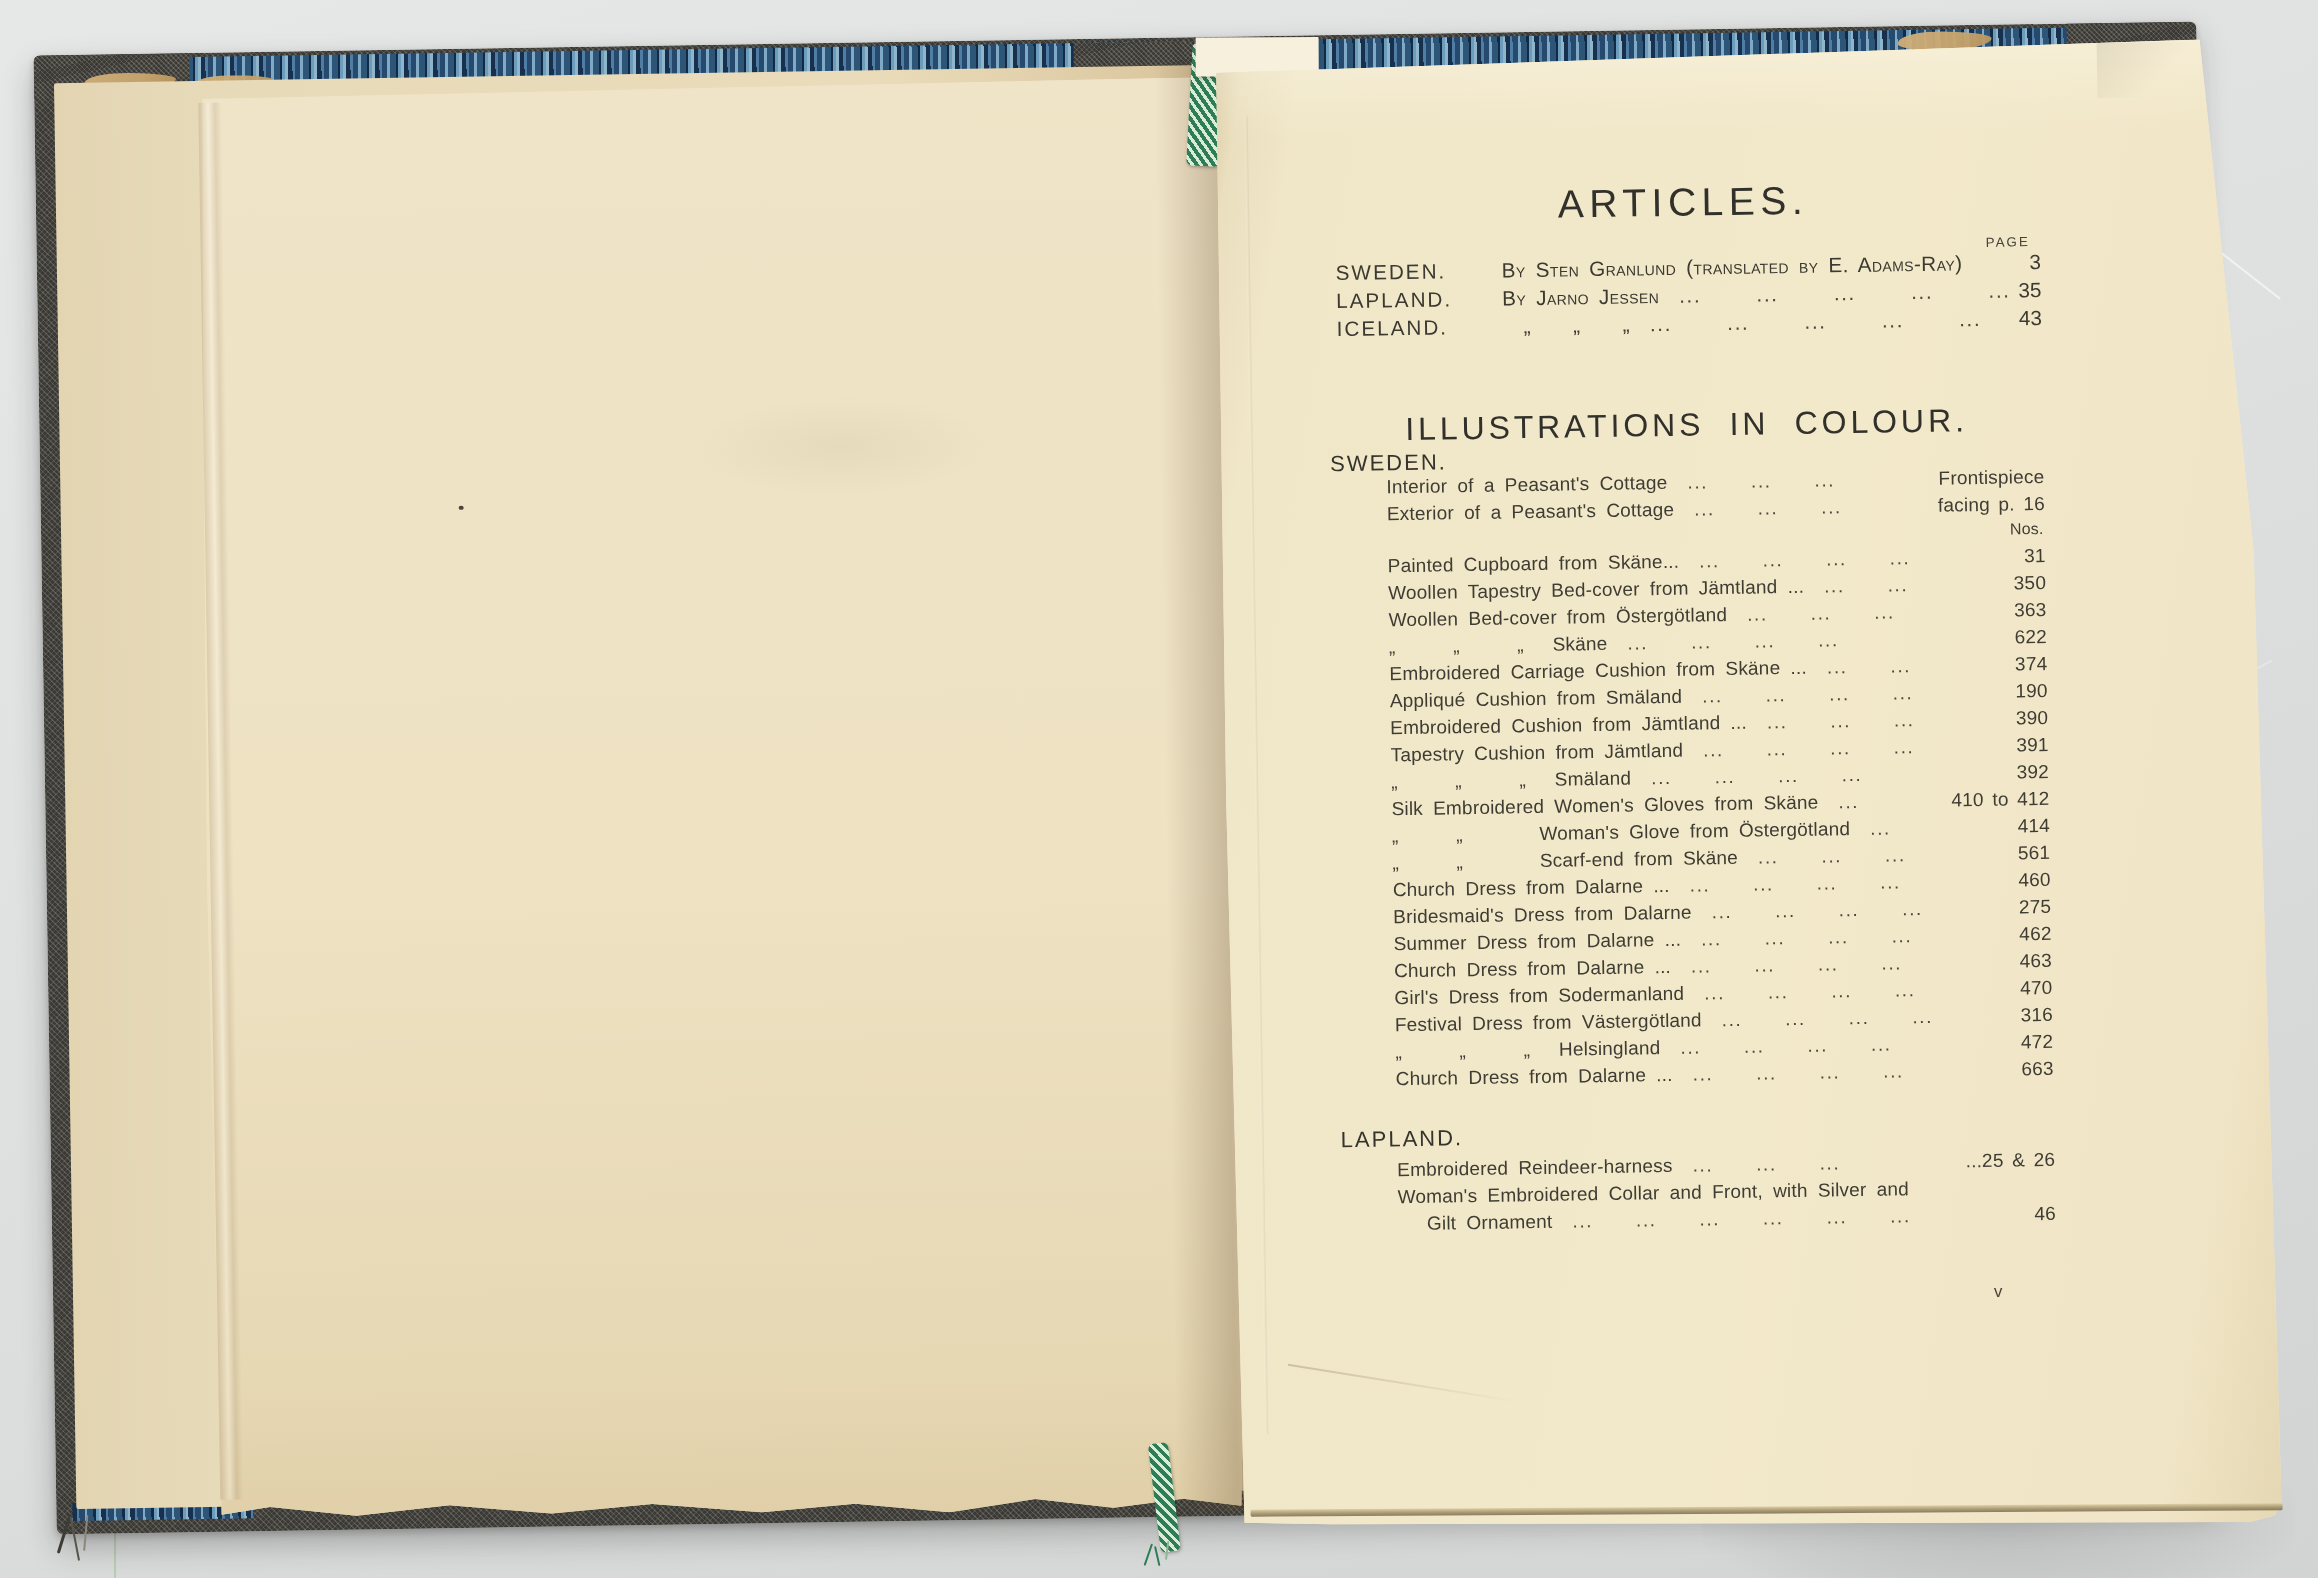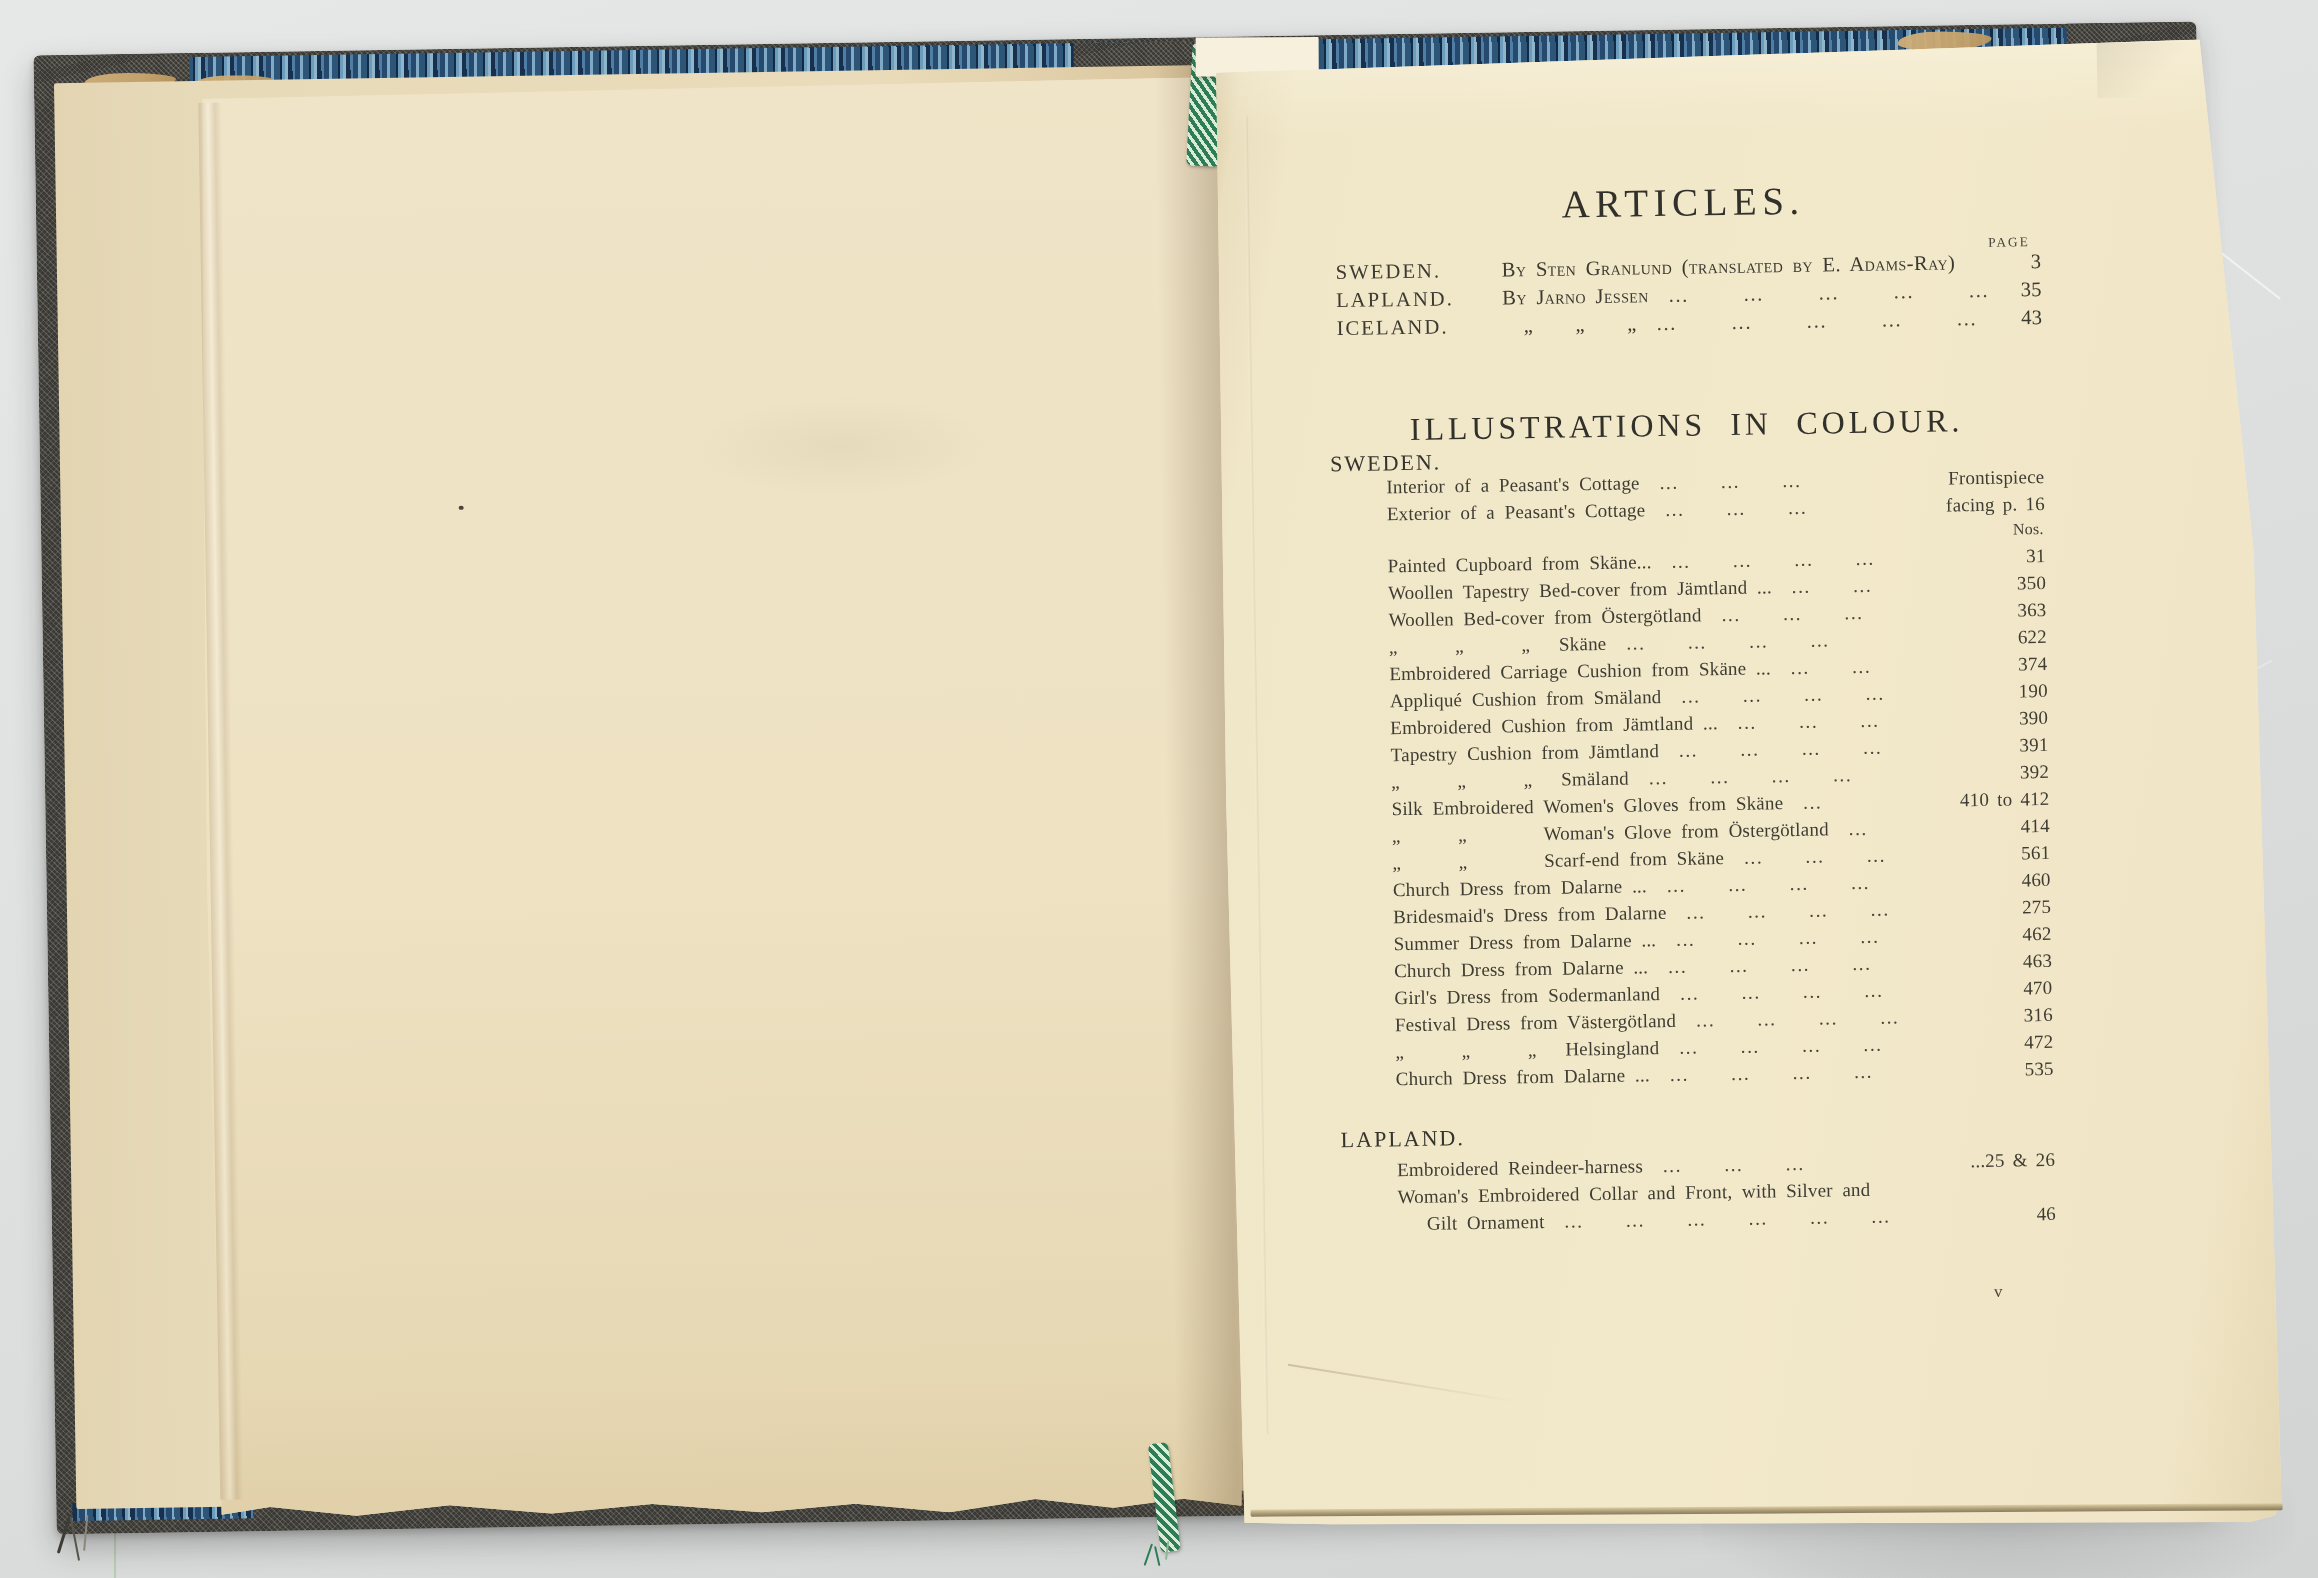--- a/index.html
+++ b/index.html
@@ -1,18 +1,18 @@
 <!DOCTYPE html>
 <html style="--surface: #dfe1e0; --cover: #3a3935; --stripe-dark: #16304d; --stripe-mid: #2c5578; --stripe-light: #7fa9c4; --page-cream: #f2e8ca; --flyleaf: #e7dab9; --blank-page: #eee2c3; --headband-green: #2f7d54; --damage-tan: #c9a66e; --tab: #f6f0dd; --ink: #3b3930;font-size:12.5px"><head>
 <meta charset="utf-8">
 <style>
   html,body{margin:0;padding:0;background:#c9cbca;}
   #stage{position:relative;width:2319px;height:1579px;overflow:hidden;
     background:linear-gradient(160deg,#e6e8e7 0%,var(--surface,#dfe1e0) 45%,#d2d4d3 100%);
-    font-family:Liberation Serif, serif;}
+    font-family:Liberation Sans, sans-serif;}
   .scratch{position:absolute;background:rgba(255,255,255,.55);border-radius:1.6px;}
   #floor-shadow{position:absolute;left:1702px;top:1460px;width:593px;height:148px;
     background:radial-gradient(ellipse at 50% 40%,rgba(40,40,38,.14),rgba(40,40,38,.05) 55%,transparent 75%);}
   #green-scratch{position:absolute;left:114px;top:1521px;width:2.3px;height:58px;background:#a3c49d;opacity:.6;}
 
   
   #book{position:absolute;left:31px;top:15.6px;width:2248px;height:1522px;
     transform:rotate(-0.9deg);transform-origin:50% 50%;}
   #cover{position:absolute;left:14px;top:22px;width:2162px;height:1479px;border-radius:7px;
     background-color:var(--cover,#3a3935);
@@ -318,21 +318,21 @@
 
           <div class="row">
             <span class="lbl">„   „   „  Helsingland</span>
             <span class="dots">... ... ... ...</span>
             <span class="pg">472</span>
           </div>
 
           <div class="row">
             <span class="lbl">Church Dress from Dalarne ...</span>
             <span class="dots">... ... ... ...</span>
-            <span class="pg">535</span>
+            <span class="pg">663</span>
           </div>
         </div>
 
       <div id="lapland-head" class="subhead">LAPLAND.</div>
 
       <div id="lapland-items">
 
           <div class="row">
             <span class="lbl">Embroidered Reindeer-harness</span>
             <span class="dots">... ... ...</span>

